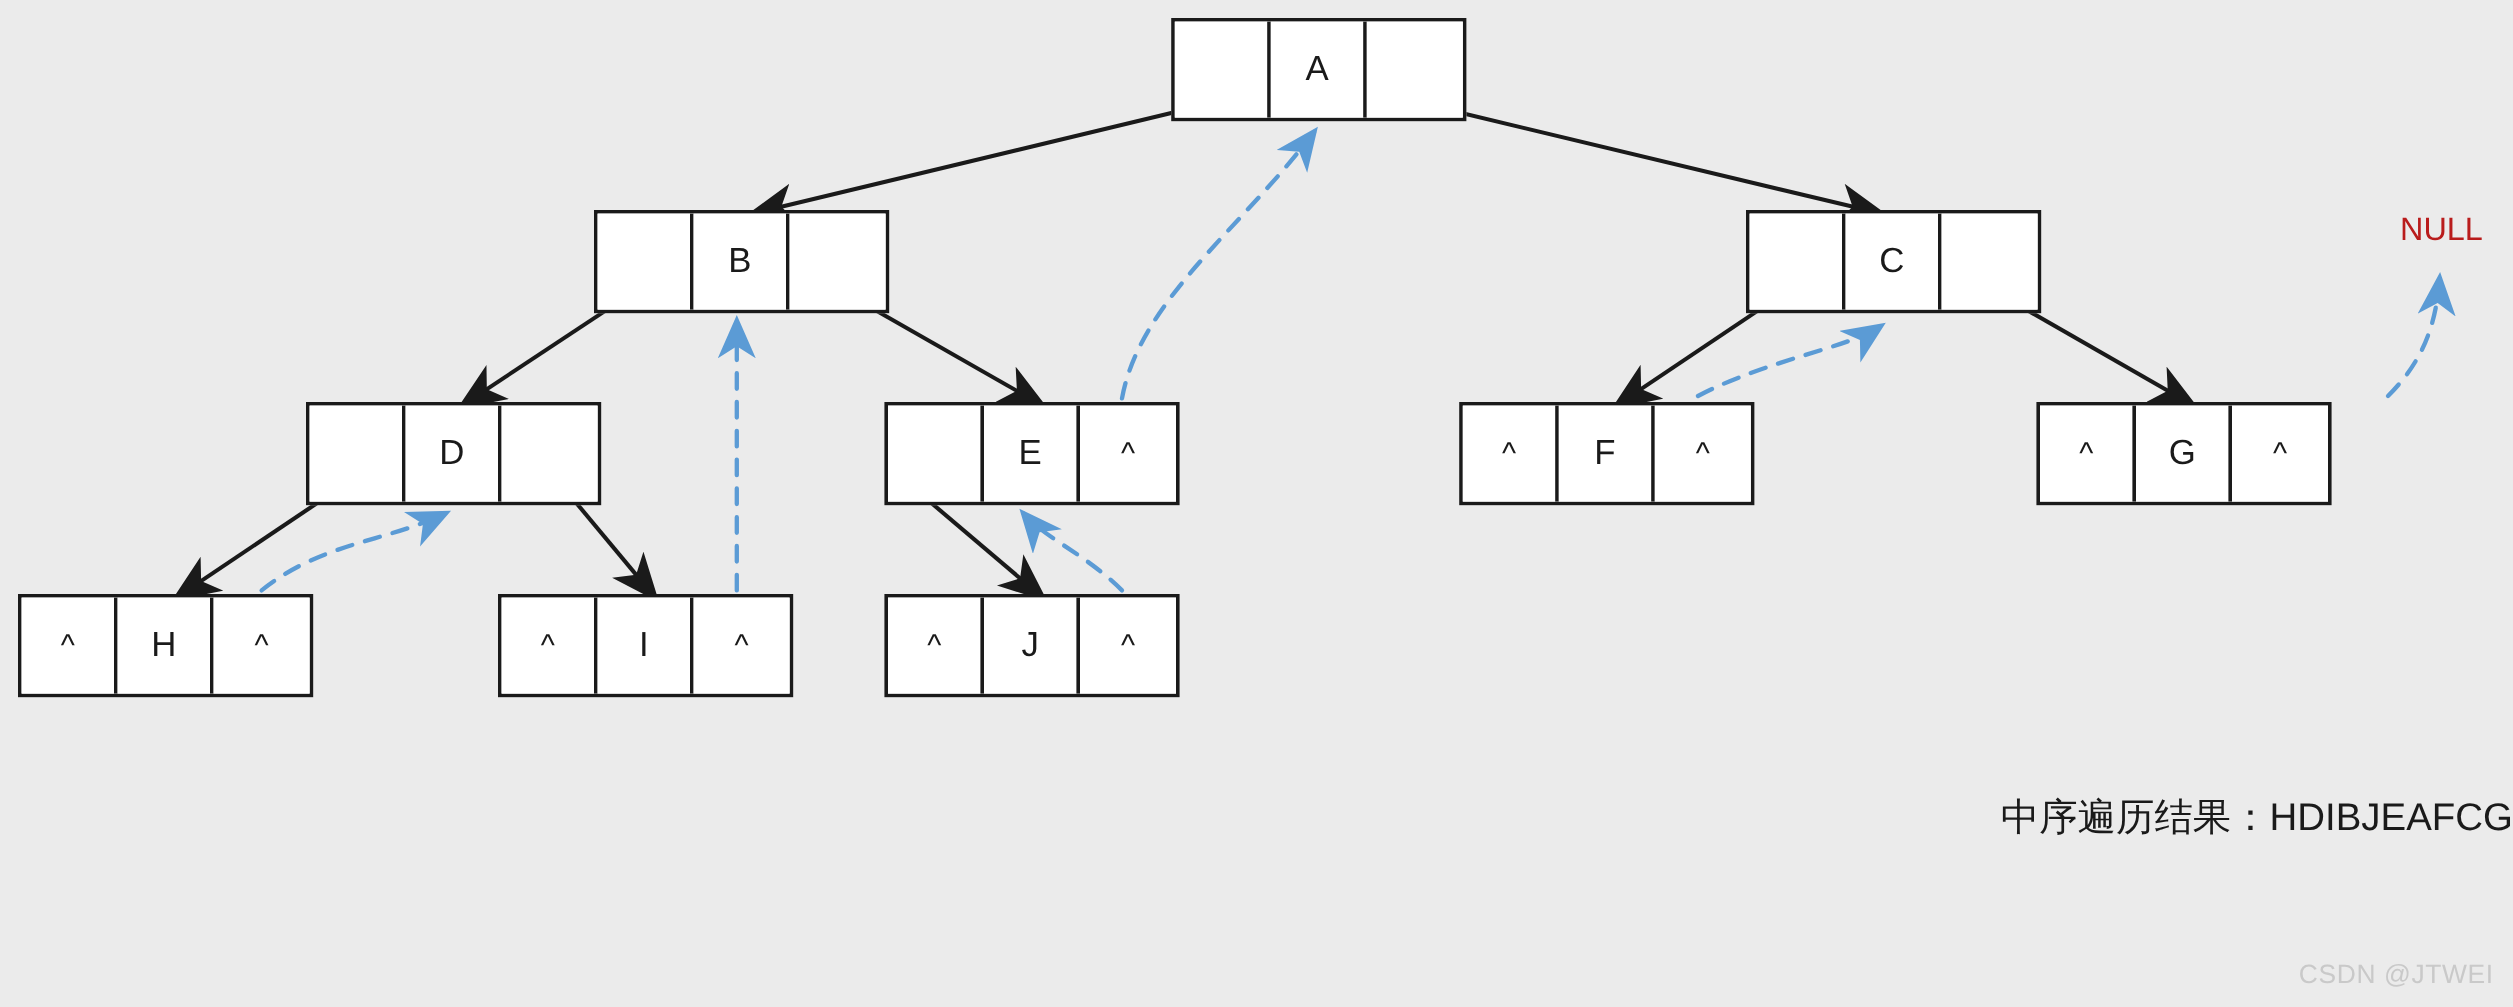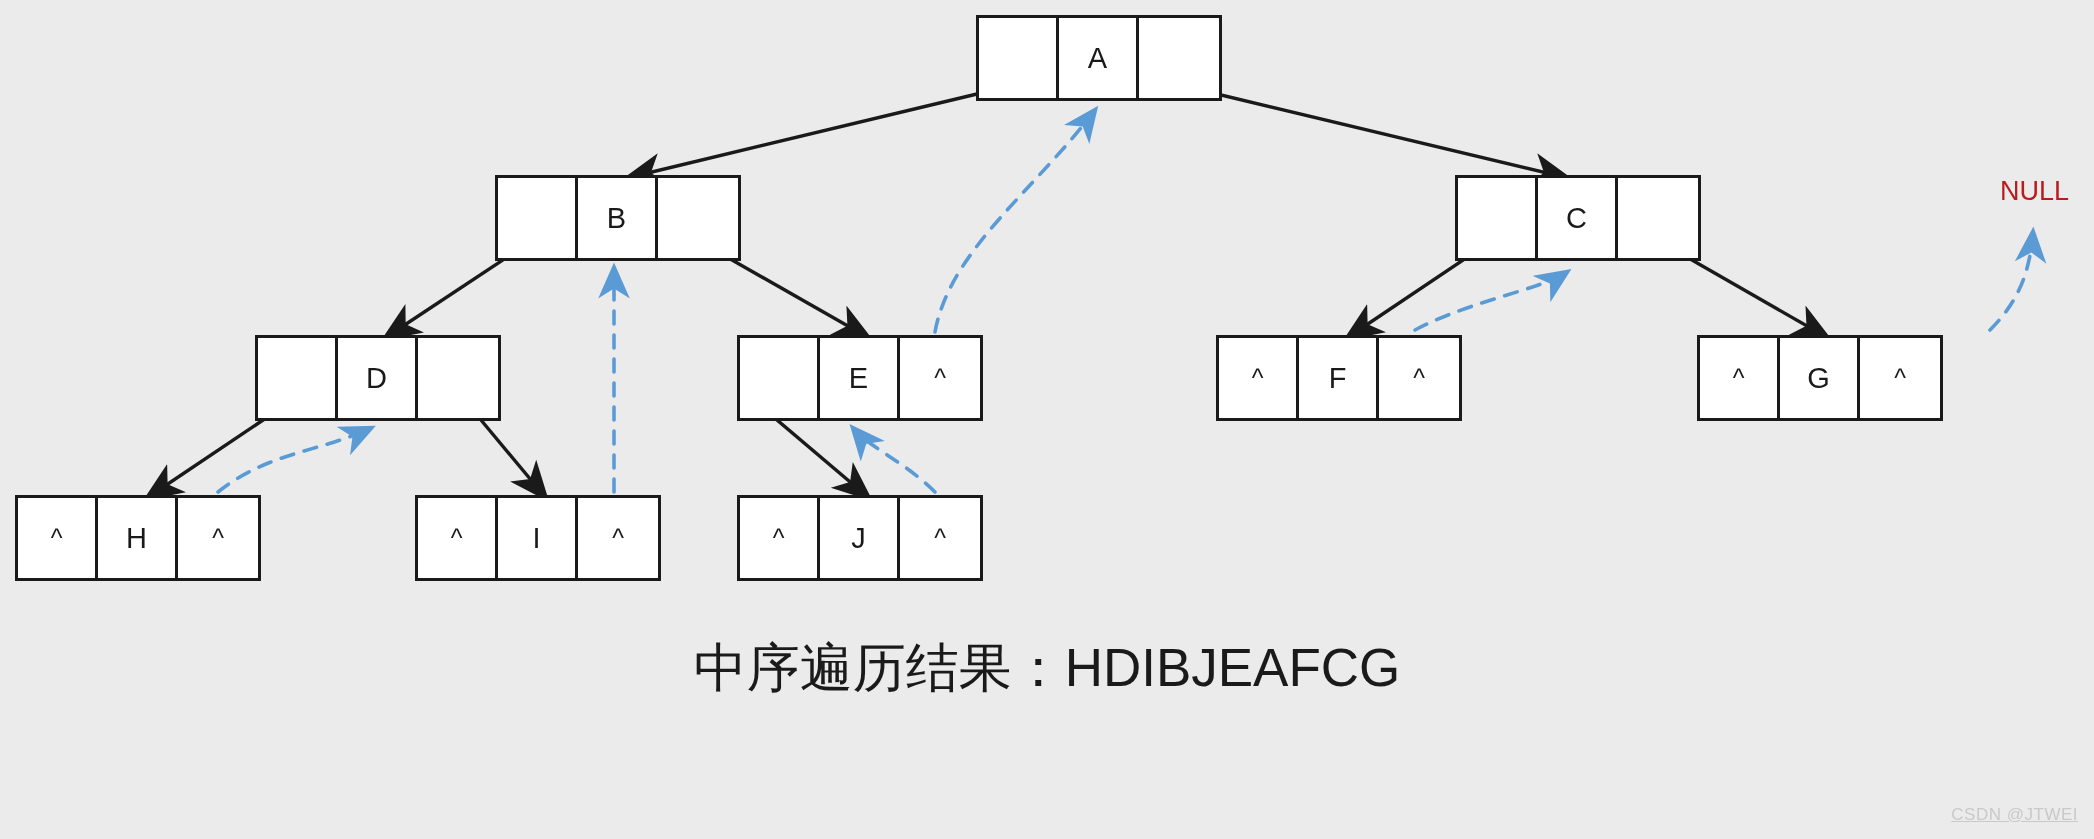--- a/index.html
+++ b/index.html
@@ -20,27 +20,27 @@
     border-right:3px solid #1a1a1a;line-height:1;
   }
   .cell:last-child{border-right:none;}
   .cell.ptr{font-size:25px;}
   .cell.data{font-size:29px;}
 
   .null-label{
     position:absolute;font-size:27px;color:#b91c1c;white-space:nowrap;
   }
   .caption{
-    position:absolute;left:0;right:0;top:633px;
-    text-align:center;font-size:53px;color:#1a1a1a;
+    position:absolute;left:0;right:0;top:660px;
+    text-align:right;font-size:32px;color:#1a1a1a;
     font-family:"Liberation Sans","DejaVu Sans",sans-serif;
   }
   .watermark{
     position:absolute;right:16px;bottom:14px;
-    font-size:17px;color:#c9c9c9;letter-spacing:.5px;text-decoration:underline;
+    font-size:22px;color:#c9c9c9;letter-spacing:.5px;
   }
 </style>
 </head>
 <body>
 
 <div id="stage">
 
   <svg id="edges" viewBox="0 0 2094 839">
     <defs>
       <marker id="ahBlack" markerWidth="13" markerHeight="13" refX="10.5" refY="5" orient="auto">

